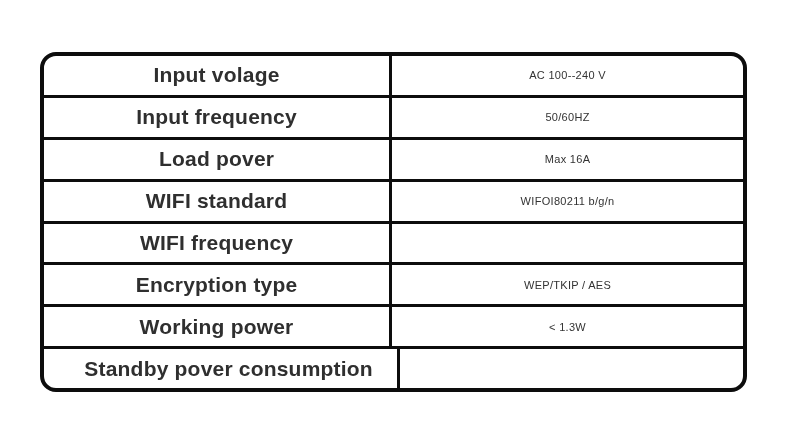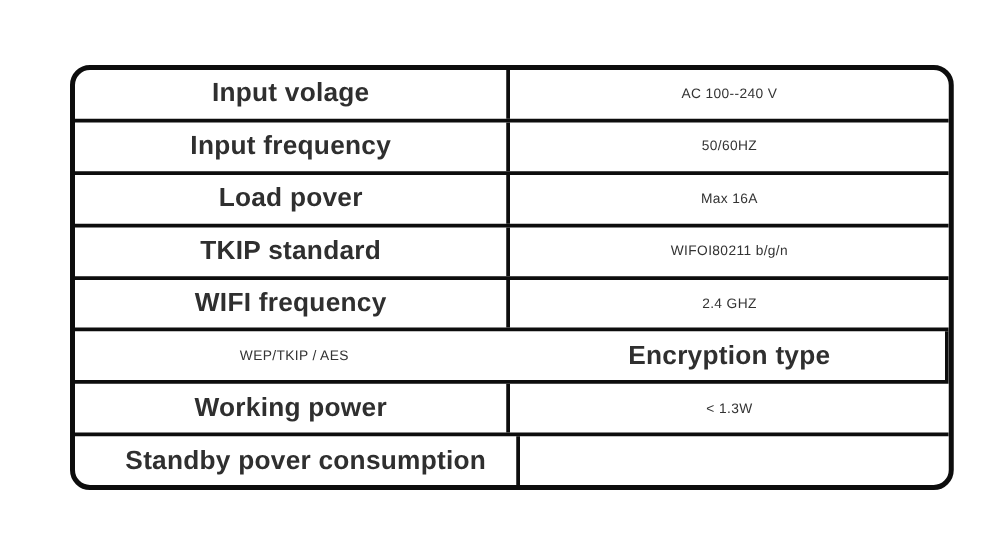--- a/index.html
+++ b/index.html
@@ -5,21 +5,21 @@
   * { margin: 0; padding: 0; box-sizing: border-box; }
   html, body {
     width: 800px;
     height: 435px;
     background: #ffffff;
     font-family: "Liberation Sans", sans-serif;
     overflow: hidden;
   }
   .spec-table {
     position: absolute;
-    left: 56px;
+    left: 40px;
     top: 52px;
     width: 707px;
     height: 340px;
     border: 4px solid #0d0d0d;
     border-radius: 16px;
     overflow: hidden;
     background: #ffffff;
     display: flex;
     flex-direction: column;
   }
@@ -69,32 +69,31 @@
     <div class="cell cell-label">Input frequency</div>
     <div class="cell cell-value">50/60HZ</div>
   </div>
 
   <div class="spec-row">
     <div class="cell cell-label">Load pover</div>
     <div class="cell cell-value">Max 16A</div>
   </div>
 
   <div class="spec-row">
-    <div class="cell cell-label">TKIP standard</div>
+    <div class="cell cell-label">WIFI standard</div>
     <div class="cell cell-value">WIFOI80211 b/g/n</div>
   </div>
 
   <div class="spec-row">
     <div class="cell cell-label">WIFI frequency</div>
-    <div class="cell cell-value">2.4 GHZ</div>
   </div>
 
   <div class="spec-row">
+    <div class="cell cell-label">Encryption type</div>
     <div class="cell cell-value">WEP/TKIP / AES</div>
-    <div class="cell cell-label">Encryption type</div>
   </div>
 
   <div class="spec-row">
     <div class="cell cell-label">Working power</div>
     <div class="cell cell-value">&lt; 1.3W</div>
   </div>
 
   <div class="spec-row">
     <div class="cell cell-label">Standby pover consumption</div>
   </div>

